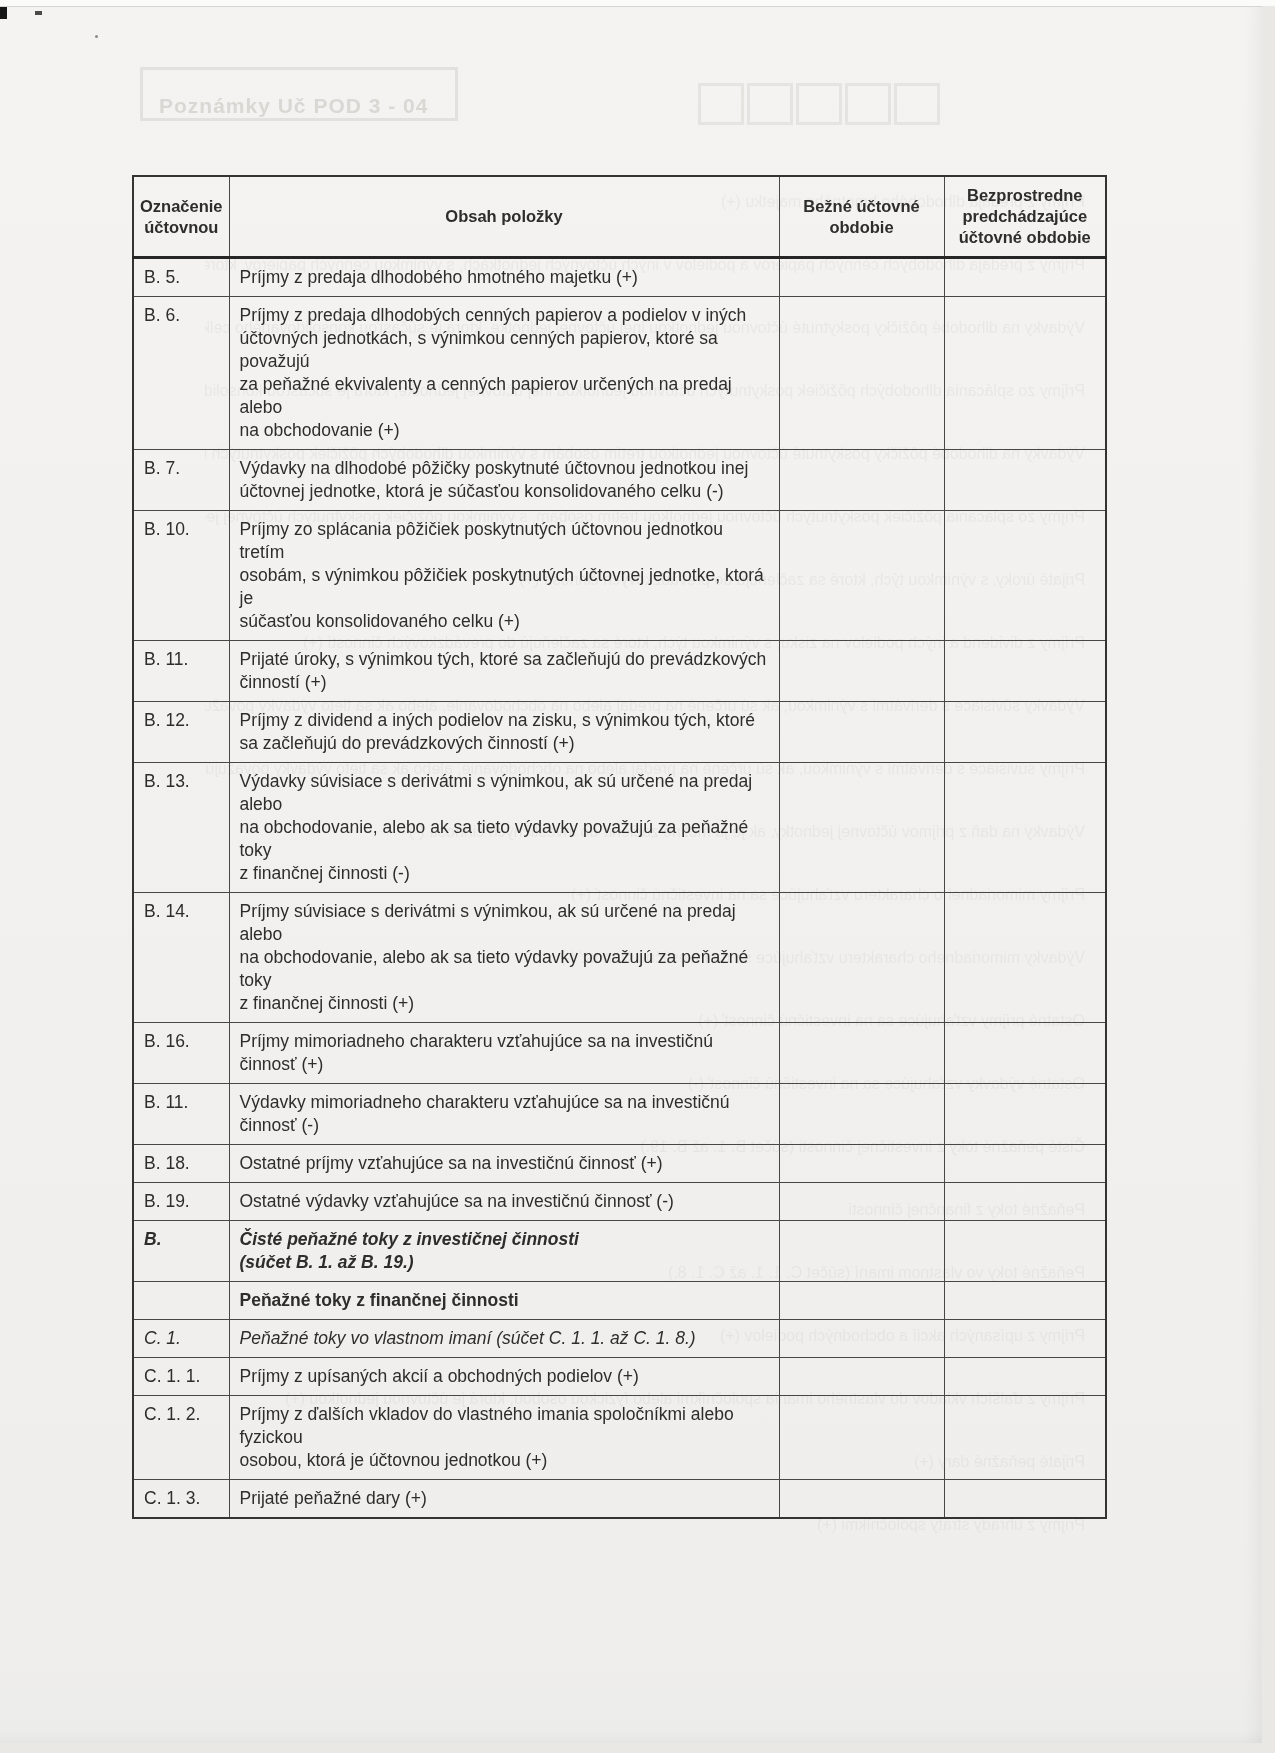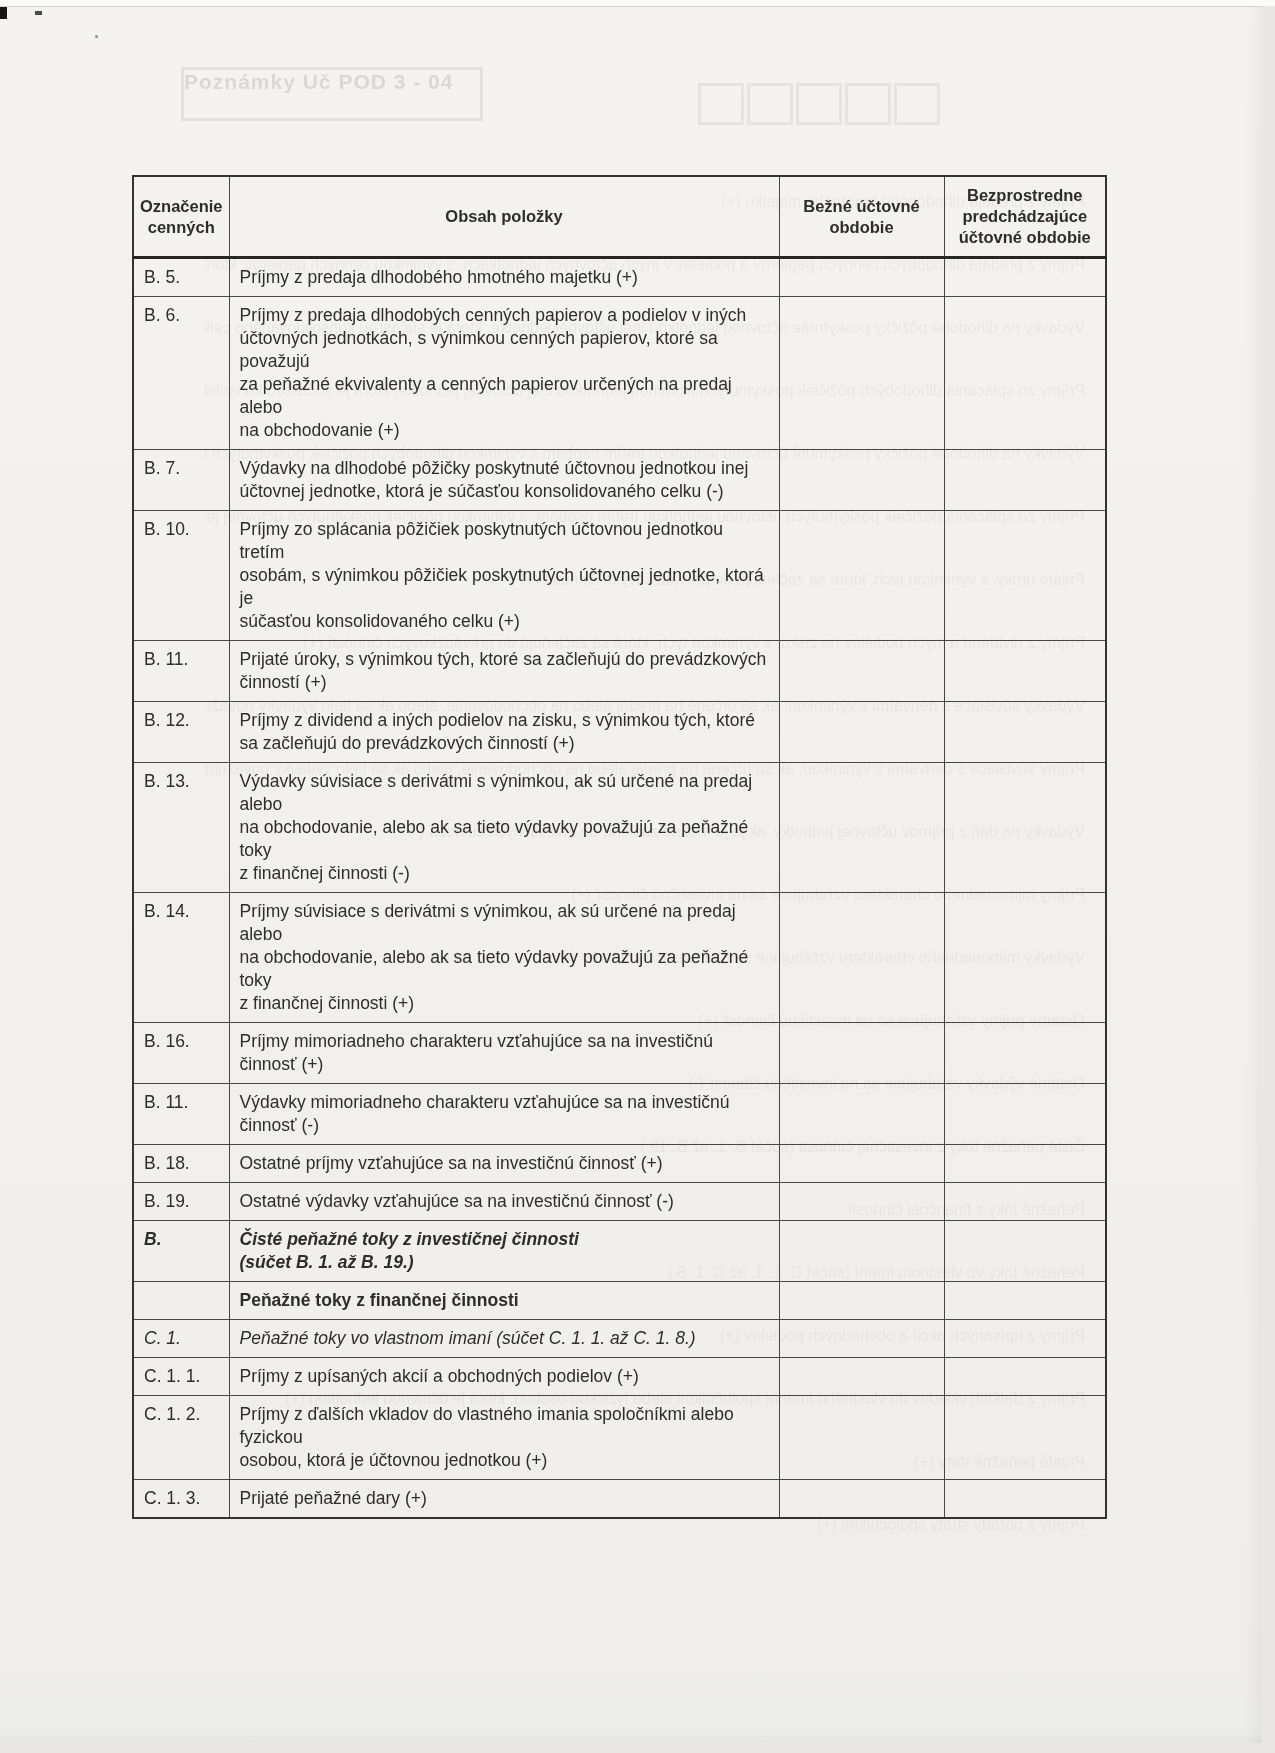--- a/index.html
+++ b/index.html
@@ -20,23 +20,22 @@
   .edge-mark-a{position:absolute;left:0;top:0;width:7px;height:12px;background:#161616;}
   .edge-mark-b{position:absolute;left:35px;top:4px;width:7px;height:4px;background:#4a4a4a;}
   .edge-mark-c{position:absolute;left:95px;top:28px;width:3px;height:3px;background:#8a8a86;border-radius:50%;}
 
   
   .ghost-stamp{
     position:absolute;left:140px;top:60px;width:296px;height:48px;
     border:3px solid rgba(125,122,110,0.14);
     color:rgba(110,108,96,0.20);
     font-size:21px;font-weight:bold;letter-spacing:1px;
-    display:flex;align-items:flex-start;
+    display:flex;align-items:flex-end;padding-left:16px;
     filter:blur(0.5px);
-    margin-left:41px;
   }
   .ghost-idboxes{position:absolute;left:698px;top:76px;height:36px;display:flex;gap:3px;filter:blur(0.6px);}
   .ghost-idboxes i{display:block;width:40px;height:36px;border:3px solid rgba(125,122,110,0.12);}
   .ghost-text-layer{
     position:absolute;left:205px;top:185px;width:880px;height:1440px;
     overflow:hidden;
     transform:scaleX(-1);
     opacity:0.055;
     color:#3a3a38;
     pointer-events:none;
@@ -132,21 +131,21 @@
   <table class="form">
     <colgroup>
       <col style="width:96px">
       <col style="width:550px">
       <col style="width:165px">
       <col style="width:162px">
     </colgroup>
     <thead>
       <tr>
         <th>Označenie
-cenných</th>
+účtovnou</th>
         <th>Obsah položky</th>
         <th>Bežné účtovné
 obdobie</th>
         <th>Bezprostredne
 predchádzajúce
 účtovné obdobie</th>
       </tr>
     </thead>
     <tbody id="table-body">
         <tr class="s-normal">

